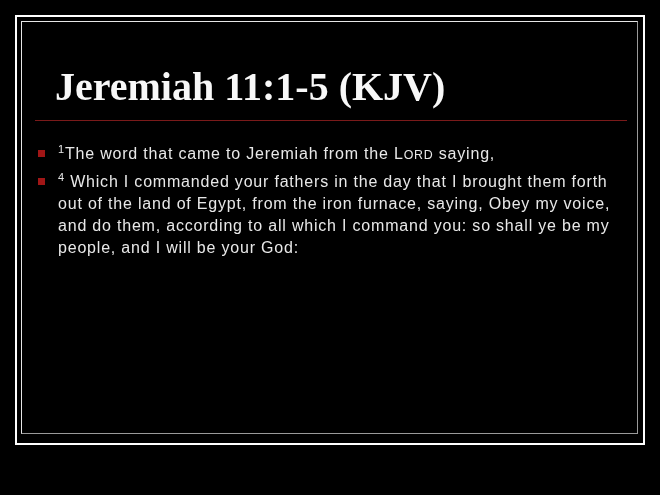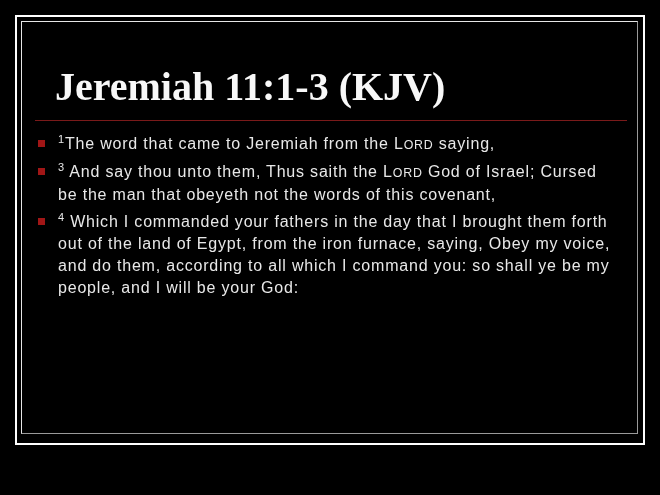--- a/index.html
+++ b/index.html
@@ -51,21 +51,21 @@
     position: absolute;
     left: 35px;
     top: 120px;
     width: 592px;
     height: 1px;
     background: var(--divider, #7a1a1a);
   }
   .verse-list {
     position: absolute;
     left: 38px;
-    top: 133px;
+    top: 143px;
     margin: 0;
     padding: 0;
     list-style: none;
   }
   .verse-item {
     display: flex;
     align-items: flex-start;
     margin: 0 0 5px 0;
   }
   .bullet {
@@ -91,29 +91,25 @@
   .sc {
     font-size: 12.4px;
   }
 </style>
 </head>
 <body>
 
 <div class="stage" style="--background: #000000; --border_outer: #ffffff; --border_inner_light: #e6e6e6; --border_inner_dark: #9a9a9a; --title: #f8f8f8; --body_text: #e8e8e8; --bullet: #a11616; --divider: #7a1a1a;">
   <div class="frame-outer"></div>
   <div class="frame-inner"></div>
-  <h1 class="title">Jeremiah 11:1-3 (KJV)</h1>
+  <h1 class="title">Jeremiah 11:1-5 (KJV)</h1>
   <div class="divider"></div>
   <ul class="verse-list">
       <li class="verse-item">
         <span class="bullet"></span>
         <p class="verse-text"><sup>1</sup>The word that came to Jeremiah from the <span>L<span class="sc">ORD</span></span> saying,</p>
-      </li>
-      <li class="verse-item">
-        <span class="bullet"></span>
-        <p class="verse-text"><sup>3</sup> And say thou unto them, Thus saith the <span>L<span class="sc">ORD</span></span> God of Israel; Cursed<br>be the man that obeyeth not the words of this covenant,</p>
       </li>
       <li class="verse-item">
         <span class="bullet"></span>
         <p class="verse-text"><sup>4</sup> Which I commanded your fathers in the day that I brought them forth<br>out of the land of Egypt, from the iron furnace, saying, Obey my voice,<br>and do them, according to all which I command you: so shall ye be my<br>people, and I will be your God:</p>
       </li>
     </ul>
 </div>
 
 </body></html>

